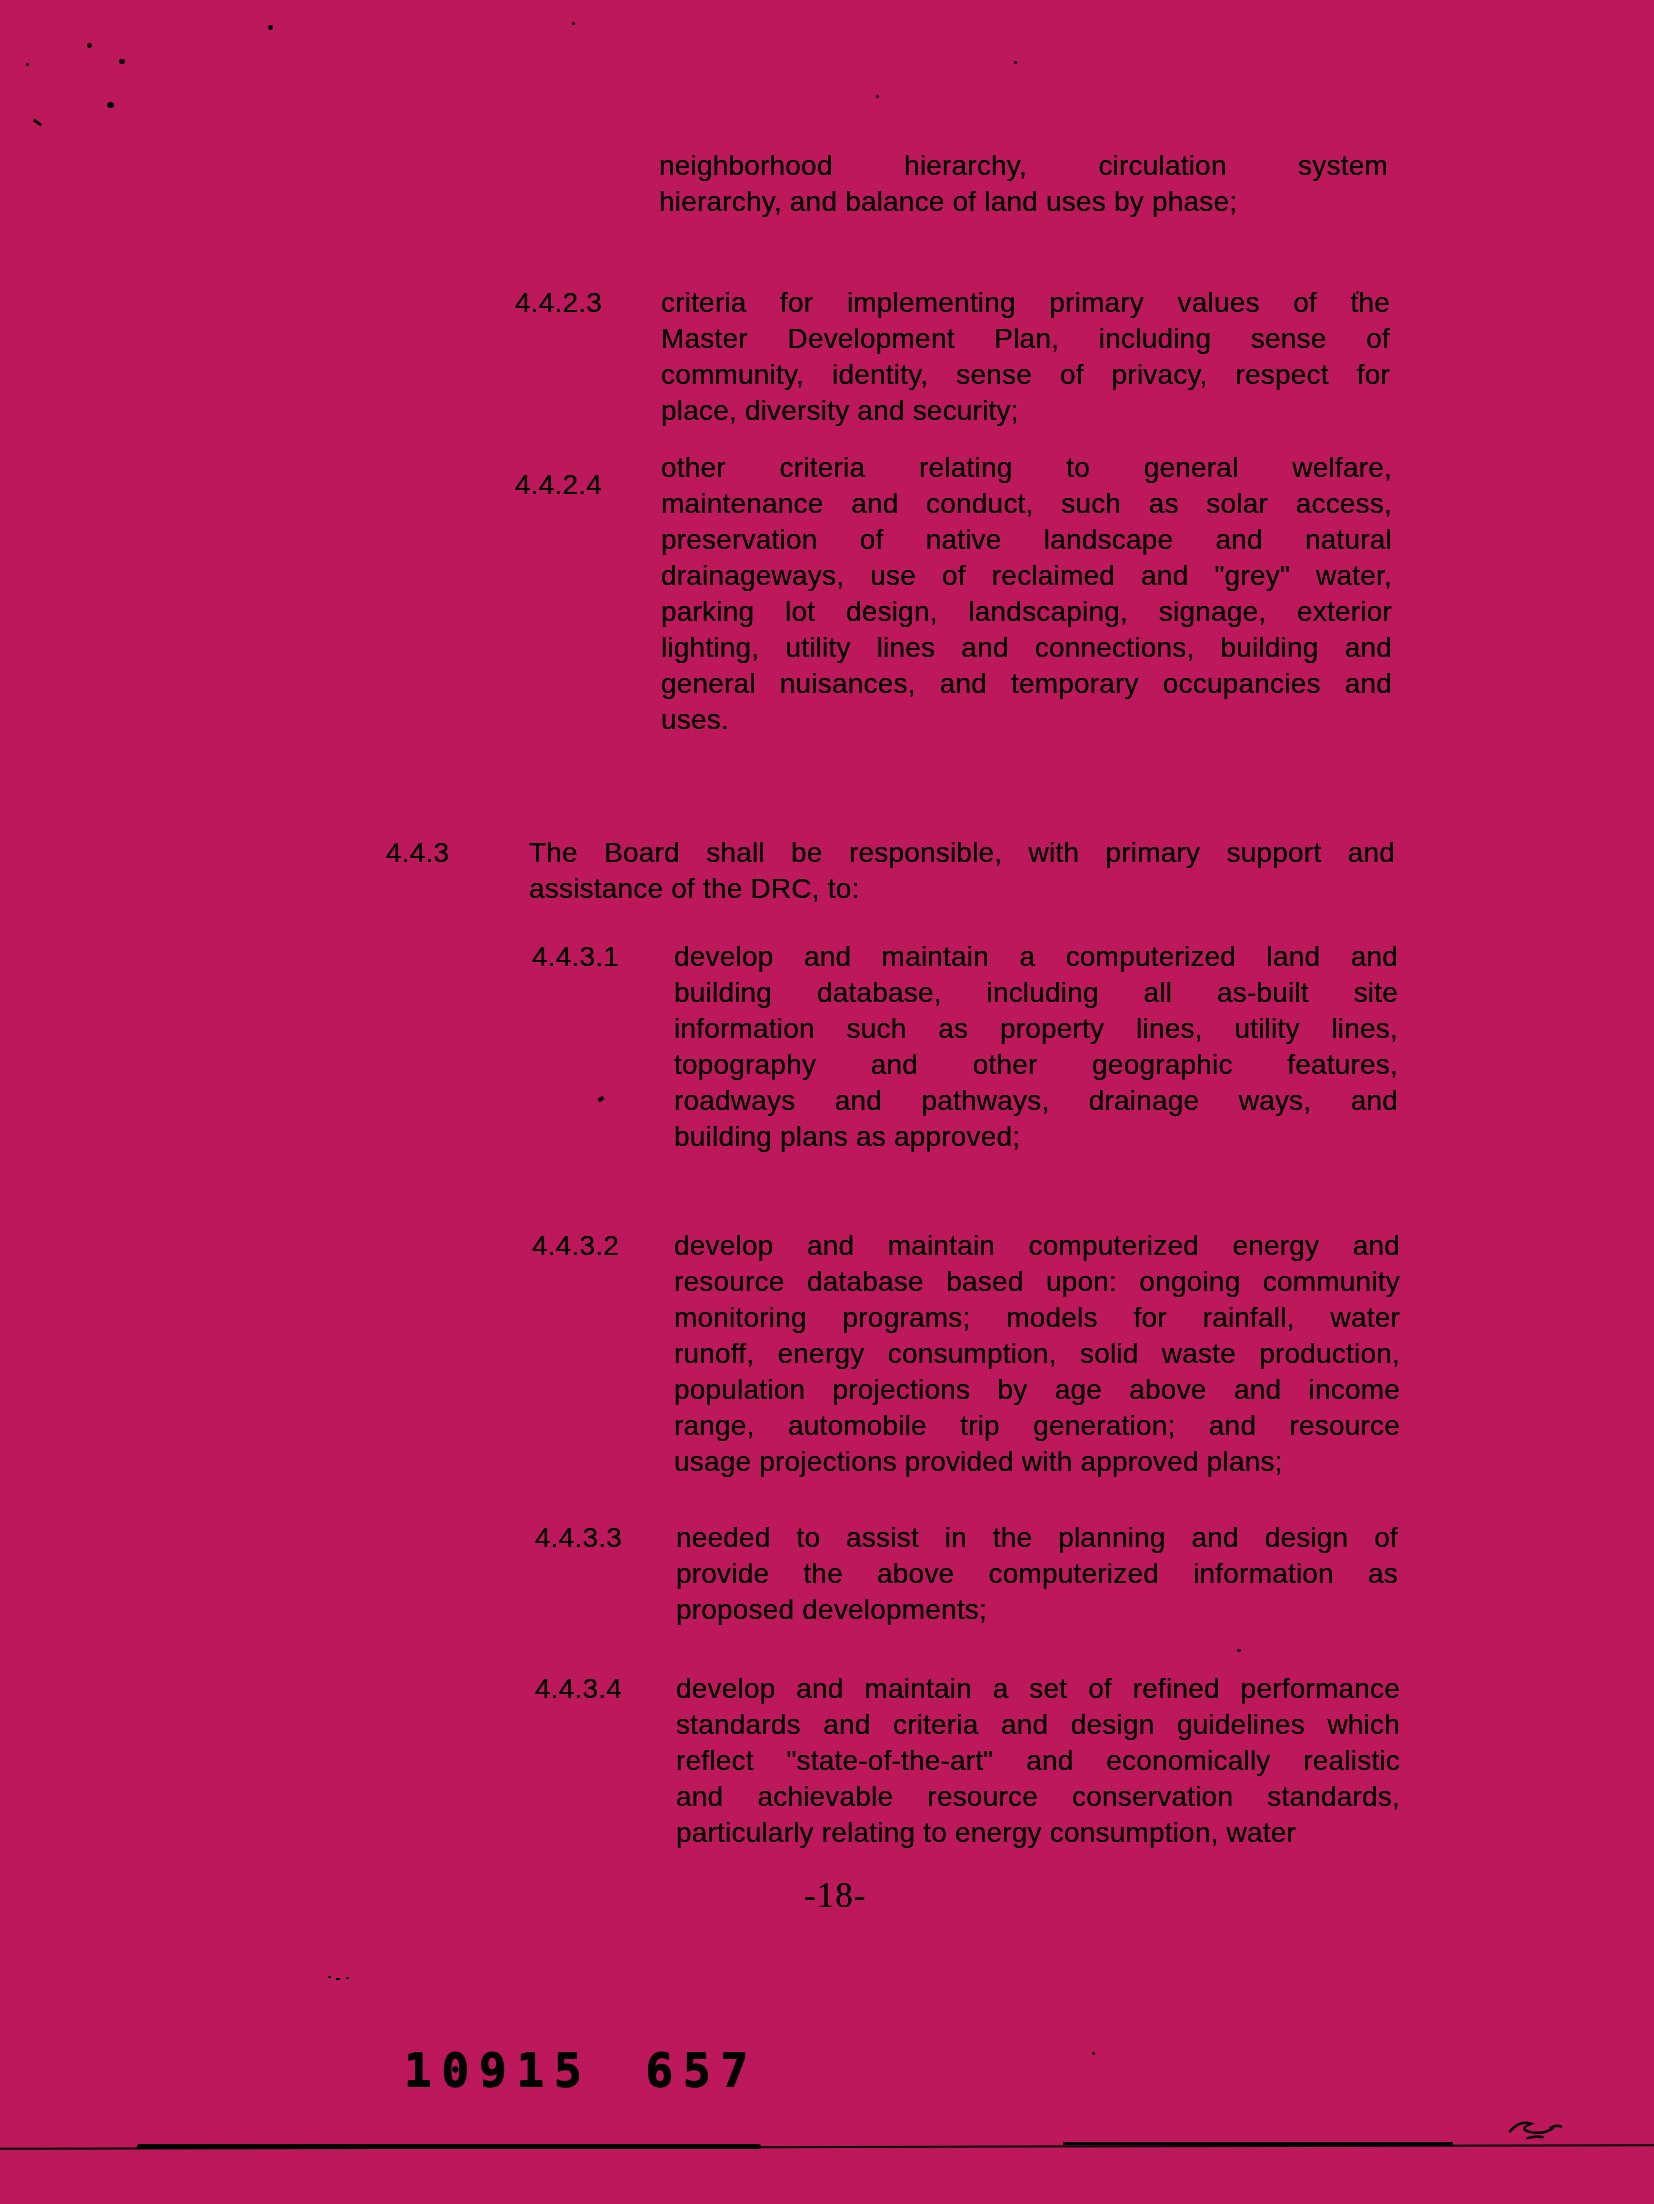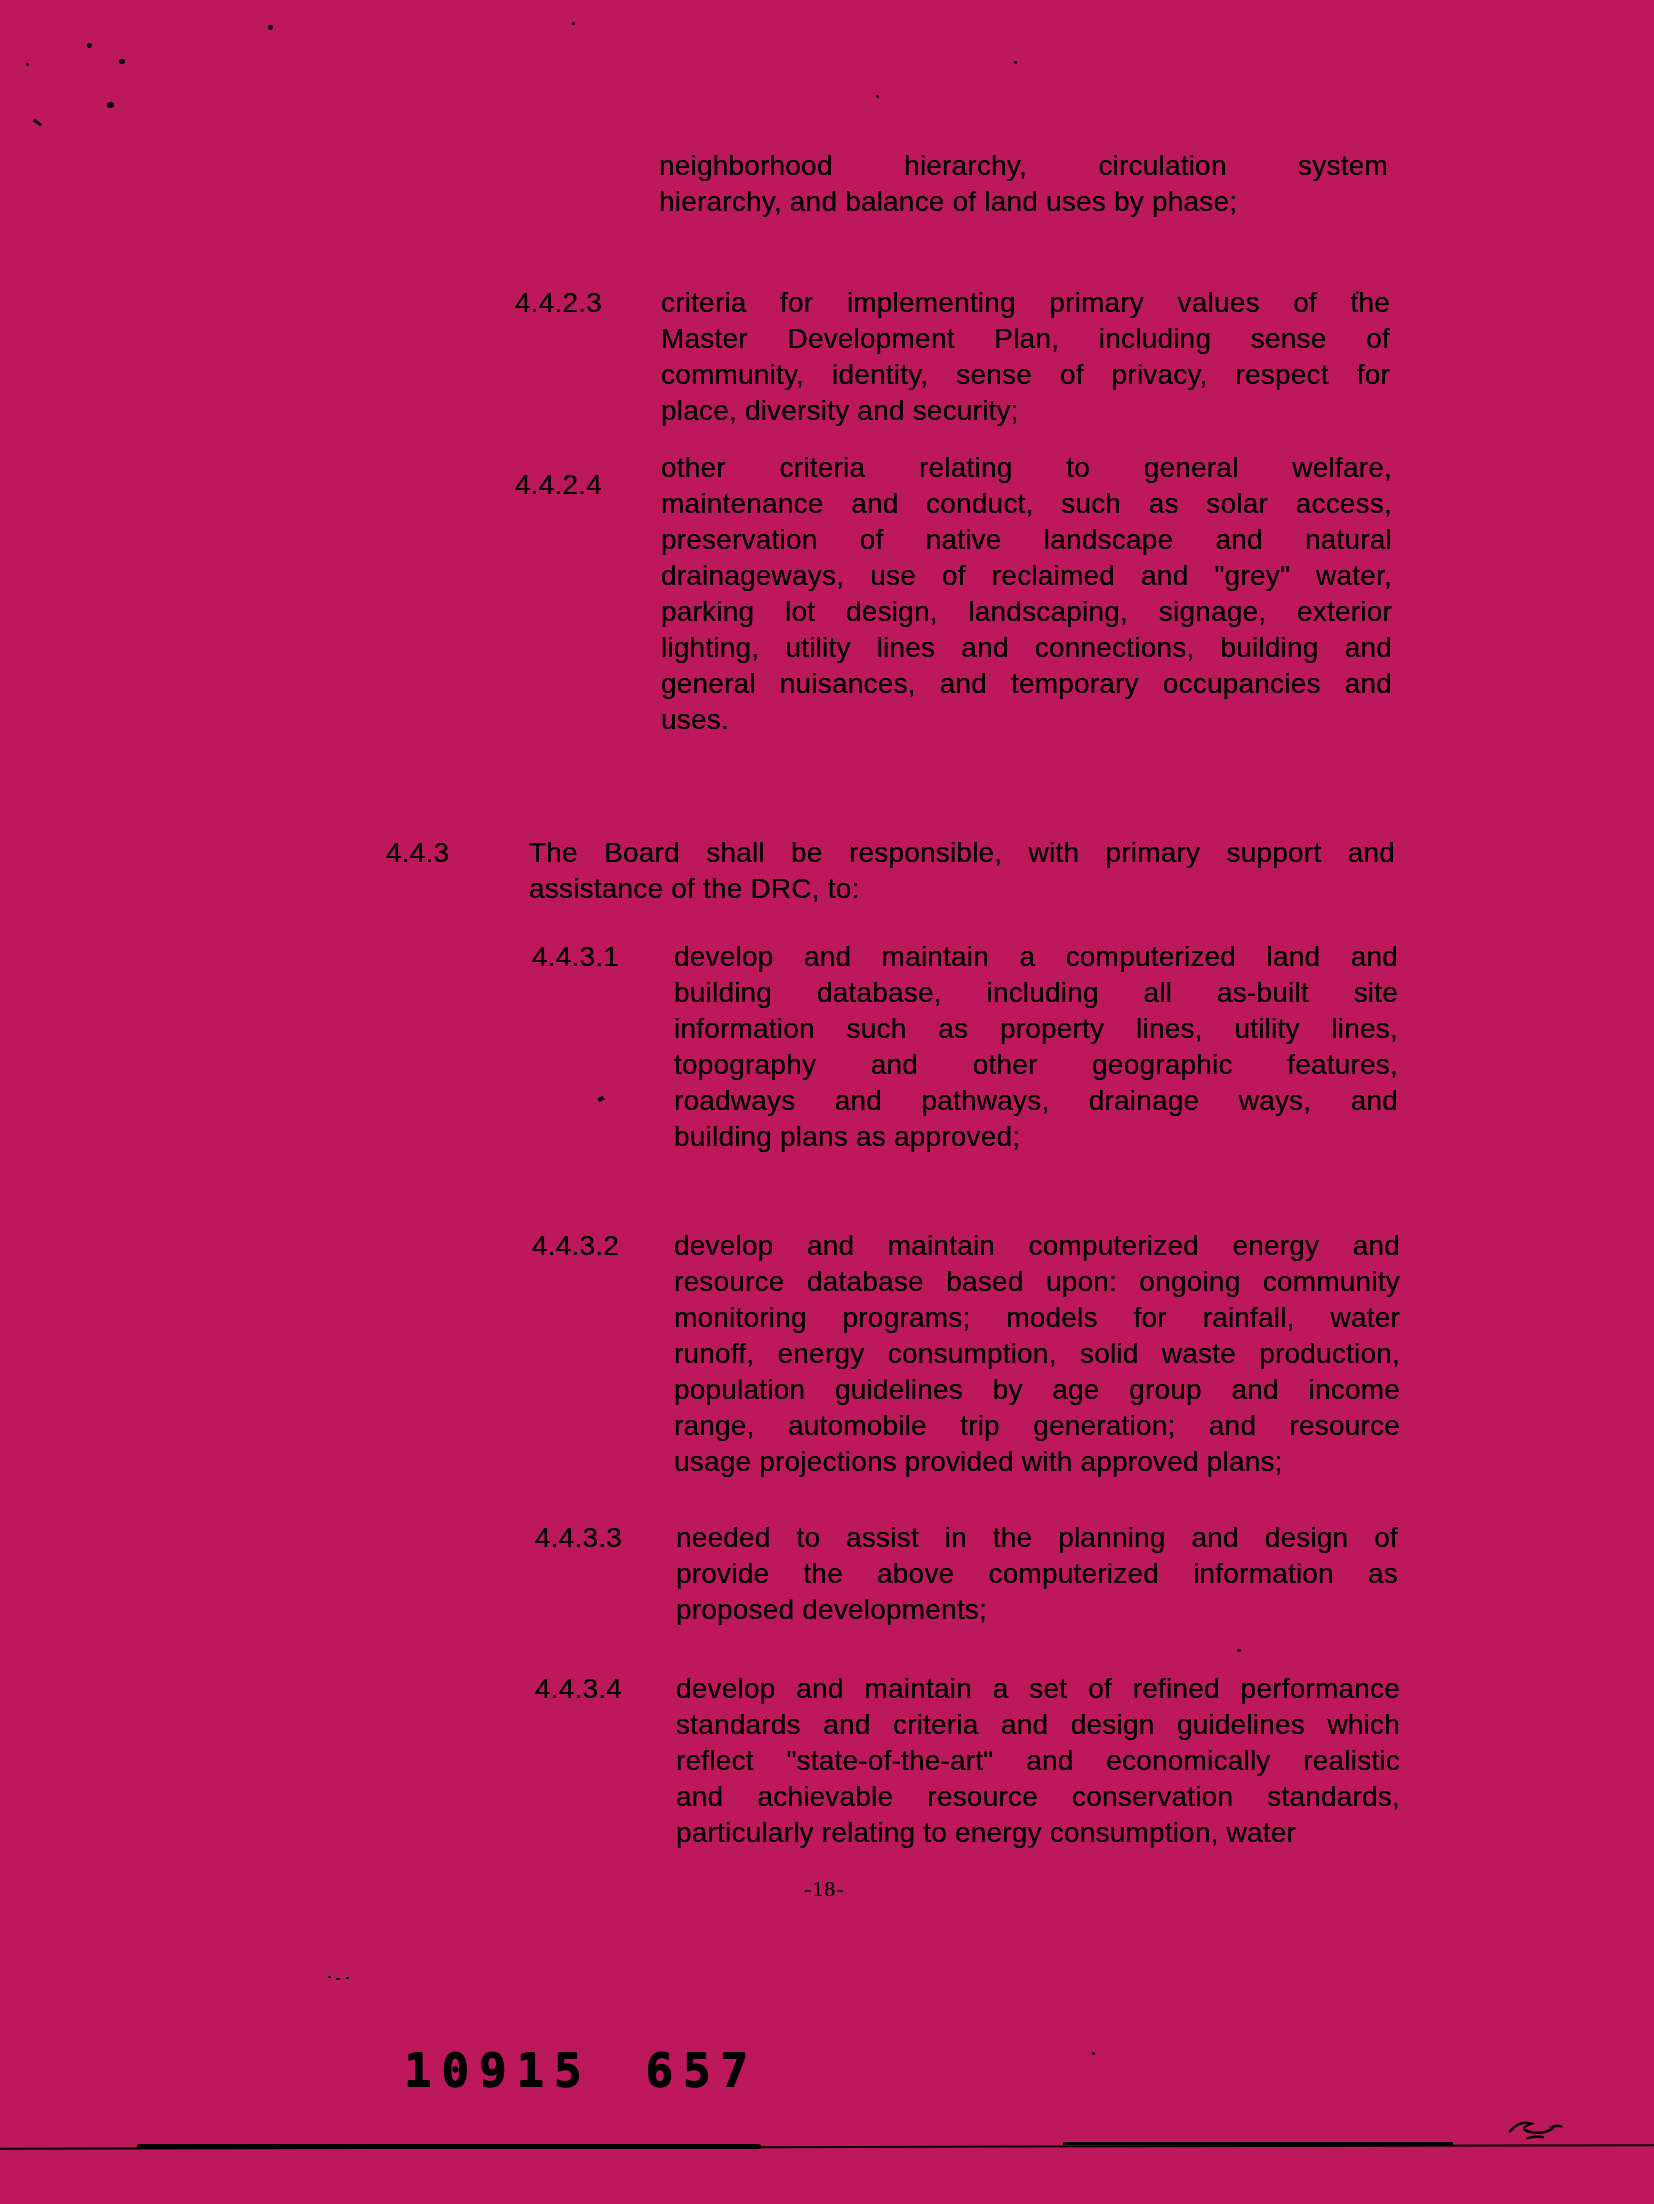--- a/index.html
+++ b/index.html
@@ -16,21 +16,21 @@
     font-size:28px;
     line-height:36px;
     text-shadow:0 0 0.6px #000;
     letter-spacing:0.2px;
   }
   .jl { text-align:justify; text-align-last:justify; }
   .jl.last { text-align-last:left; }
   .page-number {
     position:absolute;
     font-family:"Liberation Serif", serif;
-    font-size:22px;
+    font-size:35px;
     letter-spacing:1px;
     text-shadow:0 0 0.5px #000;
   }
   .stamp {
     position:absolute;
     font-family:"DejaVu Sans Mono", monospace;
     font-weight:700;
     font-size:46px;
     letter-spacing:9.8px;
     transform:scaleY(1.02);
@@ -87,21 +87,21 @@
       <div class="jl">roadways and pathways, drainage ways, and</div>
       <div class="jl last">building plans as approved;</div>
     </div>
 
   <div class="num" style="left:532px; top:1228px;">4.4.3.2</div>
   <div class="body-text" style="left:674px; top:1228px; width:726px;">
       <div class="jl">develop and maintain computerized energy and</div>
       <div class="jl">resource database based upon: ongoing community</div>
       <div class="jl">monitoring programs; models for rainfall, water</div>
       <div class="jl">runoff, energy consumption, solid waste production,</div>
-      <div class="jl">population guidelines by age group and income</div>
+      <div class="jl">population projections by age above and income</div>
       <div class="jl">range, automobile trip generation; and resource</div>
       <div class="jl last">usage projections provided with approved plans;</div>
     </div>
 
   <div class="num" style="left:535px; top:1520px;">4.4.3.3</div>
   <div class="body-text" style="left:676px; top:1520px; width:722px;">
       <div class="jl">needed to assist in the planning and design of</div>
       <div class="jl">provide the above computerized information as</div>
       <div class="jl last">proposed developments;</div>
     </div>

